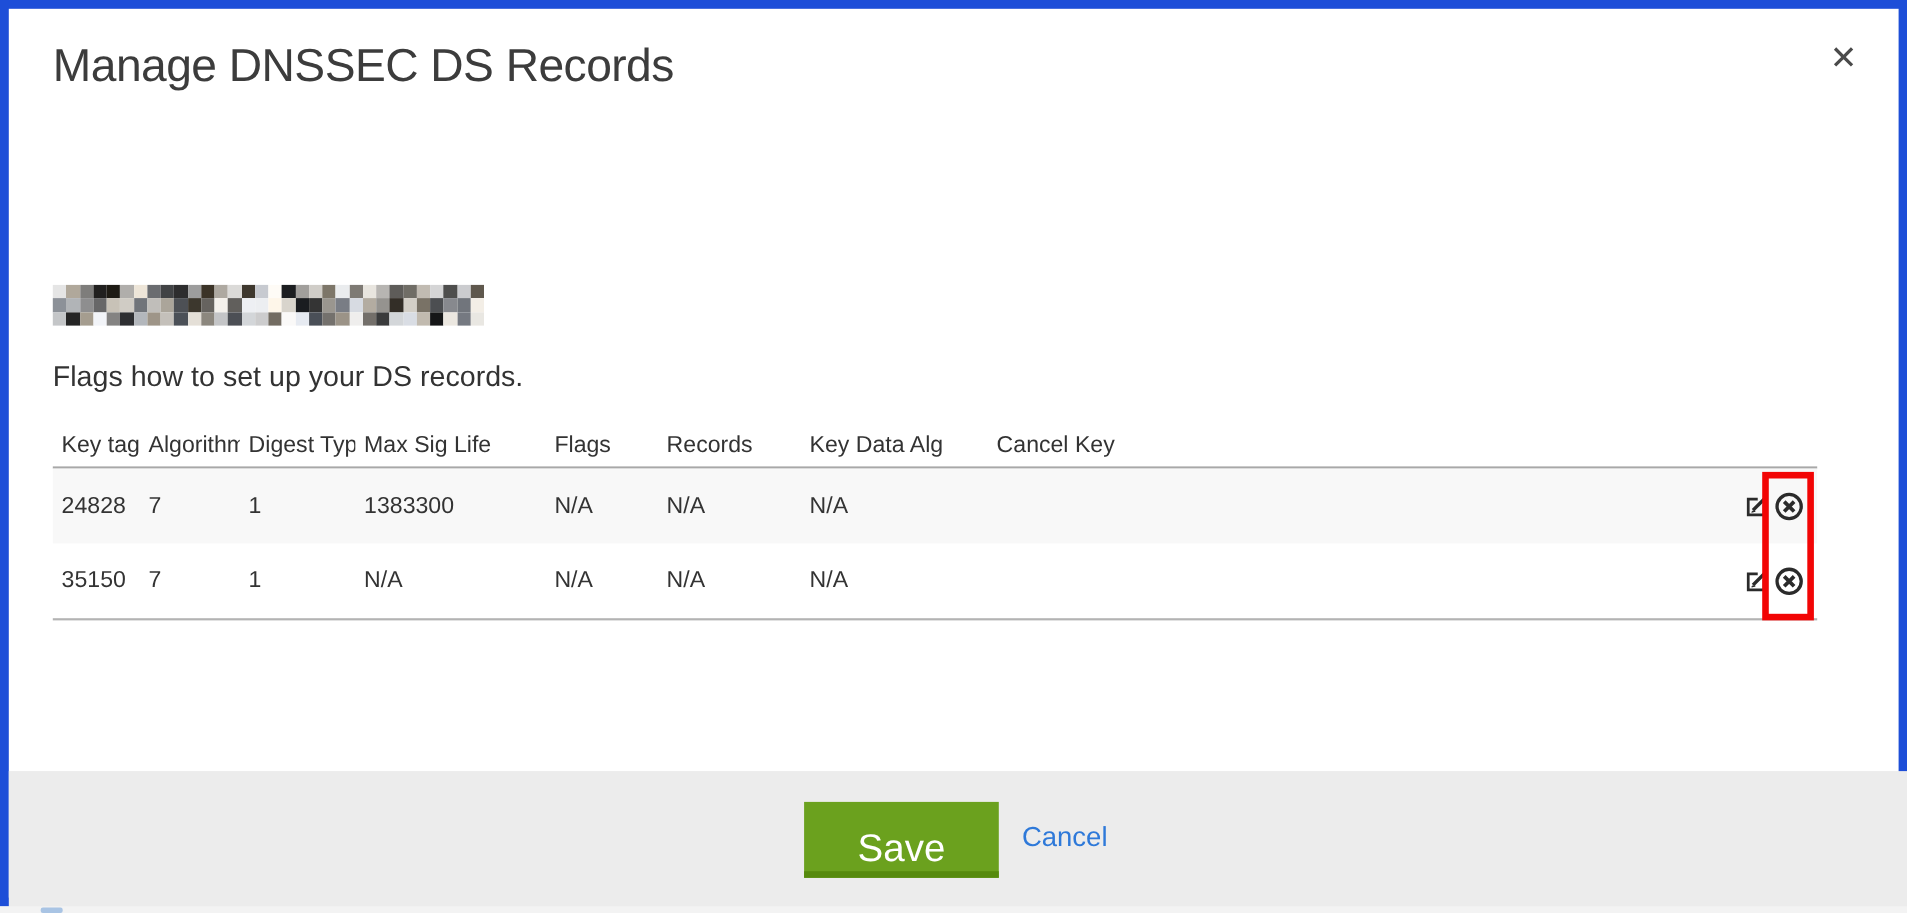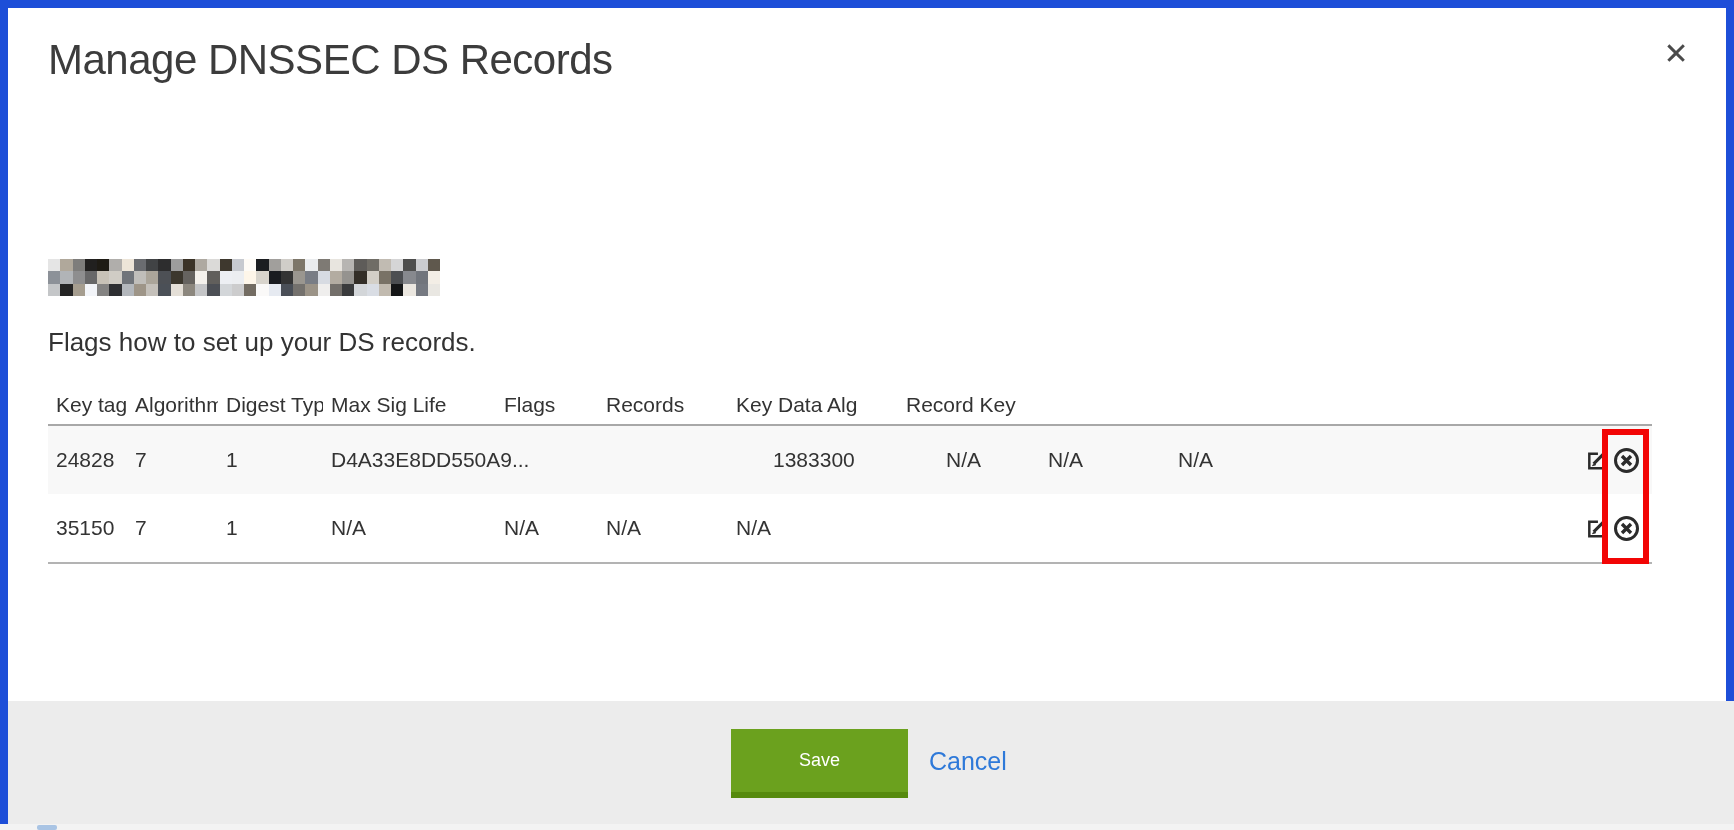--- a/index.html
+++ b/index.html
@@ -37,22 +37,22 @@
     border:6px solid #f20505;z-index:5;pointer-events:none;}
 
   
   .add-btn{position:absolute;left:42px;top:571px;width:236px;height:47px;box-sizing:border-box;
     background:#ffffff;border:3px solid #6aa21f;color:#6aa21f;font-size:23px;
     display:flex;align-items:center;justify-content:center;cursor:pointer;}
 
   
   .footer{position:absolute;left:0;top:693px;width:1730px;height:127px;background:#ececec;}
   .save-btn{position:absolute;left:723px;top:28px;width:177px;height:63px;box-sizing:content-box;
-    background:#6ba11e;border:none;border-bottom:6px solid #568a0e;color:#ffffff;font-size:18px;
-    display:flex;align-items:center;justify-content:center;cursor:pointer;}
+    background:#6ba11e;border:none;border-bottom:6px solid #568a0e;color:#ffffff;font-size:35px;
+    display:flex;align-items:flex-end;justify-content:center;cursor:pointer;}
   .cancel-link{position:absolute;left:921px;top:46px;font-size:25px;color:#2e79d9;cursor:pointer;text-decoration:none;text-align:center;}
 
   
   .below-strip{position:absolute;left:0;top:824px;width:1734px;height:6px;background:#f3f3f3;}
   .below-blue-fragment{position:absolute;left:37px;top:825px;width:20px;height:5px;background:#a9c4e4;border-radius:2px;}
 
   svg{display:block;}
 </style>
 </head>
 <body>
@@ -169,28 +169,27 @@
 
     <div class="ds-table">
       <div class="thead" id="thead">
           <span class="cell c0">Key tag</span>
           <span class="cell c1">Algorithm</span>
           <span class="cell c2">Digest Type</span>
           <span class="cell c4">Max Sig Life</span>
           <span class="cell c5">Flags</span>
           <span class="cell c6">Records</span>
           <span class="cell c7">Key Data Alg</span>
-          <span class="cell c8">Record Key</span>
+          <span class="cell c8">Cancel Key</span>
         </div>
       <div class="tbody" id="tbody">
   <div class="trow stripe">
     <span class="cell c0">24828</span>
     <span class="cell c1">7</span>
     <span class="cell c2">1</span>
-    <span class="cell c3">D4A33E8DD550A9...</span>
     <span class="cell c4">1383300</span>
     <span class="cell c5">N/A</span>
     <span class="cell c6">N/A</span>
     <span class="cell c7">N/A</span>
     <span class="cell c8"></span>
     <span class="cell actions">
       <span class="icon-btn">
         <svg width="23" height="23" viewBox="0 0 24 24" fill="none">
           <path d="M13.5 5 H4.5 V20 H19.5 V10.5" stroke="#2b2b2b" stroke-width="2.6"></path>
           <path d="M9 15.5 L20.2 4.3" stroke="#2b2b2b" stroke-width="3.2"></path>

